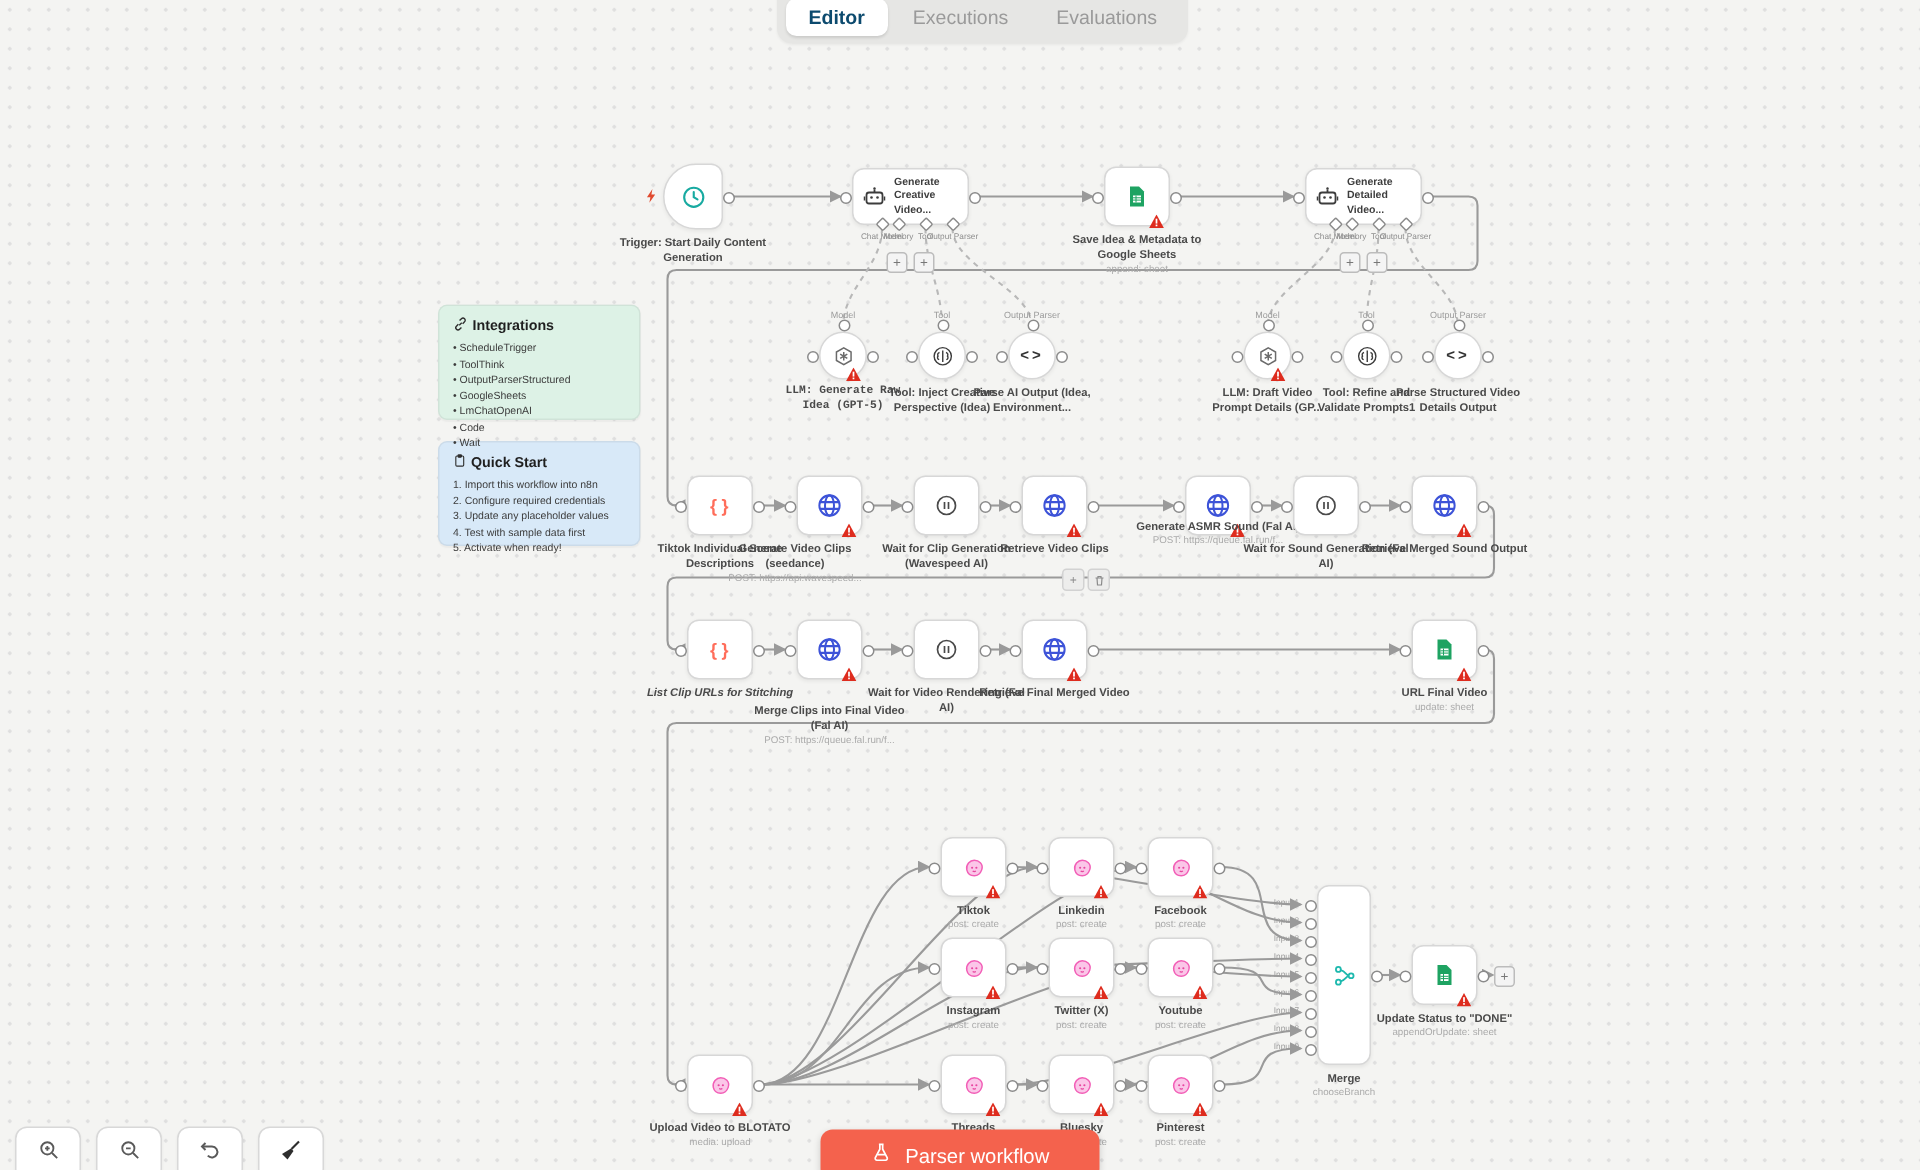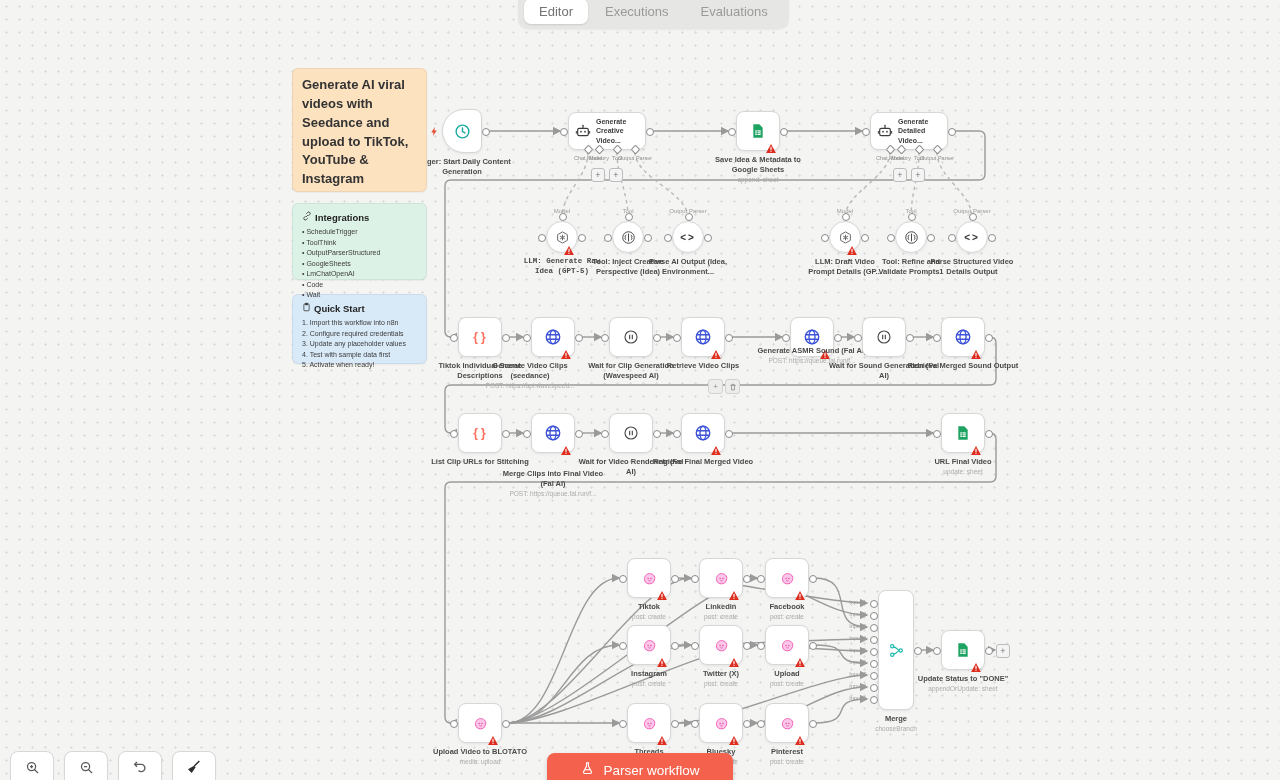--- a/index.html
+++ b/index.html
@@ -7,21 +7,21 @@
   body{background:#f4f4f2;
     background-image:radial-gradient(#dedede 1px, transparent 1.2px);
     background-size:13px 13px;position:relative;}
   #canvas{position:absolute;inset:0;}
   #edges{position:absolute;left:0;top:0;z-index:1;}
   
   .tabbar{position:absolute;left:518px;top:-14px;height:38px;z-index:6;
     background:#e6e6e4;border-radius:10px;display:flex;align-items:flex-end;
     padding:0 6px 5px 6px;gap:2px;box-shadow:0 1px 2px rgba(0,0,0,.05);}
   .tab{font-size:13px;color:#9a9a9a;padding:5px 15px;border-radius:7px;white-space:nowrap;cursor:pointer;}
-  .tab.active{background:#fff;color:#737373;font-weight:400;box-shadow:0 1px 2px rgba(0,0,0,.12);}
+  .tab.active{background:#fff;color:#0c4a6e;font-weight:700;box-shadow:0 1px 2px rgba(0,0,0,.12);}
   
   .note{position:absolute;border-radius:6px;box-sizing:border-box;z-index:3;
     padding:7px 9px;border:1px solid rgba(0,0,0,.06);box-shadow:0 1px 1px rgba(0,0,0,.04);}
   .note-title-big{font-size:13px;font-weight:700;color:#333;line-height:1.45;}
   .note h4{font-size:9.5px;margin:0 0 4px 0;color:#1f1f1f;display:flex;align-items:center;gap:3px;font-weight:700;}
   .note ul{margin:0;padding:0;list-style:none;font-size:7px;color:#3c3c3c;line-height:1.5;}
   
   .node-box{position:absolute;background:#fff;border:1px solid #d7d7d7;z-index:2;
     box-shadow:0 1px 3px rgba(0,0,0,.07);display:flex;align-items:center;justify-content:center;box-sizing:border-box;}
   .shape-square{border-radius:8px;}
@@ -110,23 +110,20 @@
       <path d="M937,152 C937,178 972,192 972,218" fill="none" stroke="#b8b8b8" stroke-width="1.4" stroke-dasharray="3.5,3.5"></path>
       <path d="M990,650 L995,650" fill="none" stroke="#9a9a9a" stroke-width="1.4" marker-end="url(#arrow)"></path>
     </svg>
 
   <div class="tabbar">
     <div class="tab active">Editor</div>
     <div class="tab">Executions</div>
     <div class="tab">Evaluations</div>
   </div>
 
-  <div class="note" style="left:292px;top:68px;width:135px;height:124px;background:#fde2c0;">
-    <div class="note-title-big">Generate AI viral videos with Seedance and upload to TikTok, YouTube &amp; Instagram</div>
-  </div>
   <div class="note" style="left:292px;top:294px;width:135px;height:70px;background:#d8e9f8;">
     <h4>
         <span id="ic-clip"><svg width="9" height="10" viewBox="0 0 24 24" fill="none" stroke="#2f2f2f" stroke-width="2">
             <rect x="5" y="4" width="14" height="18" rx="2"></rect>
             <rect x="9" y="2" width="6" height="4" rx="1" fill="#2f2f2f"></rect>
           </svg></span>
         <span>Quick Start</span>
       </h4>
     <ul id="quickstart-list">
         <li>1. Import this workflow into n8n</li>
@@ -499,21 +496,21 @@
     <div class="node-meta" style="left: 907px; top: 361px; width: 112px;">
       <div class="node-label">Retrieve Merged Sound Output</div>
     </div>
     <div class="node-box shape-square" style="left: 458px; top: 413px; width: 44px; height: 40px;">
       <span style="display: flex;">
         <span class="brace-glyph">{ }</span>
       </span>
       <span class="port" style="left: -9px; top: 16px;"></span>
       <span class="port" style="right: -9px; top: 16px;"></span>
     </div>
-    <div class="node-meta" style="left: 424px; top: 457px; width: 112px;">
+    <div class="node-meta" style="left: 424px; top: 457px; width: 112px; font-style: italic;">
       <div class="node-label">List Clip URLs for Stitching</div>
     </div>
     <div class="node-box shape-square" style="left: 531px; top: 413px; width: 44px; height: 40px;">
       <span style="display: flex;">
         <svg width="18" height="18" viewBox="0 0 24 24" fill="none" stroke="#3d53d8" stroke-width="1.8">
           <circle cx="12" cy="12" r="9"></circle>
           <ellipse cx="12" cy="12" rx="4" ry="9"></ellipse>
           <path d="M3.5 9h17M3.5 15h17"></path>
         </svg>
       </span>
@@ -697,21 +694,21 @@
       </span>
       <span class="warn"><svg width="10" height="9" viewBox="0 0 12 11">
           <path d="M6 0l6 11H0z" fill="#de2c1e"></path>
           <rect x="5.3" y="3.4" width="1.4" height="4" fill="#fff"></rect>
           <rect x="5.3" y="8.2" width="1.4" height="1.4" fill="#fff"></rect>
         </svg></span>
       <span class="port" style="left: -9px; top: 16px;"></span>
       <span class="port" style="right: -9px; top: 16px;"></span>
     </div>
     <div class="node-meta" style="left: 731px; top: 669px; width: 112px;">
-      <div class="node-label">Upload</div>
+      <div class="node-label">Youtube</div>
       <div class="node-sub">post: create</div>
     </div>
     <div class="node-box shape-square" style="left: 458px; top: 703px; width: 44px; height: 40px;">
       <span style="display: flex;">
         <svg width="17" height="17" viewBox="0 0 24 24">
           <path d="M5 14c-1-5 3-9 7-9s9 3 7 9c-1.6 4.6-4 5.5-7 5.5S6 18.6 5 14z" fill="#fbc6e8" stroke="#f25fb7" stroke-width="1.4"></path>
           <circle cx="10" cy="12" r="1" fill="#e8449f"></circle>
           <circle cx="14" cy="12" r="1" fill="#e8449f"></circle>
           <path d="M10.5 15c1 .8 2 .8 3 0" stroke="#e8449f" stroke-width="1.2" fill="none"></path>
         </svg>

